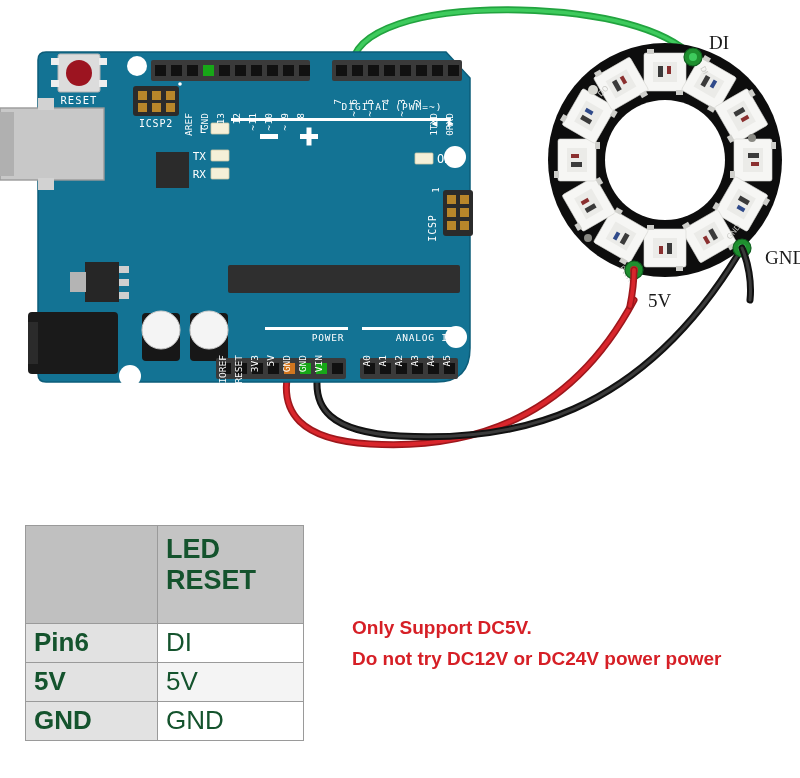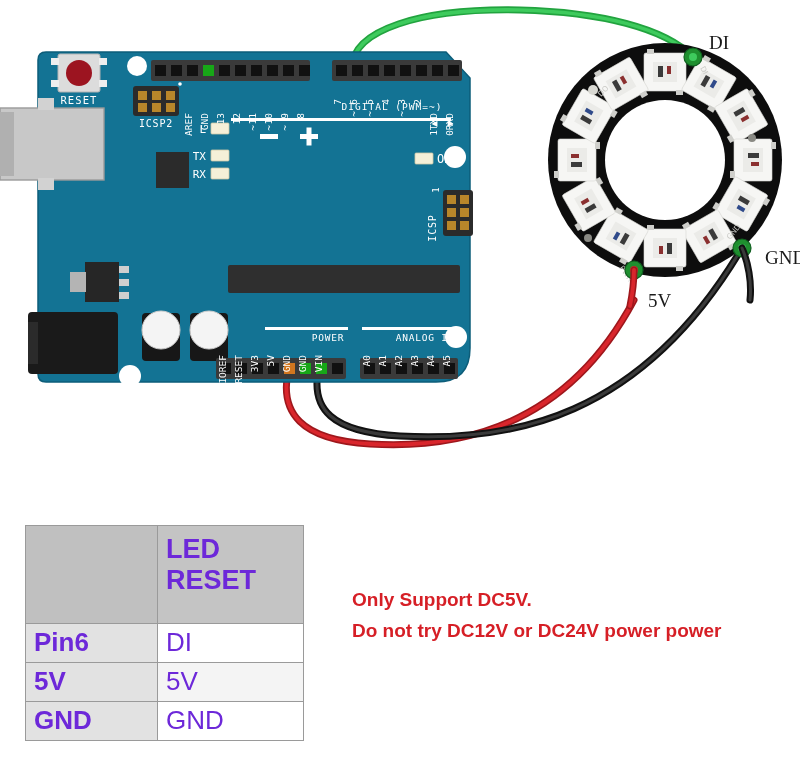--- a/index.html
+++ b/index.html
@@ -41,38 +41,38 @@
     position: absolute;
     left: 25px; top: 525px;
     width: 278px;
     border-collapse: collapse;
     table-layout: fixed;
   }
   #pin-table td {
     border: 1px solid #9a9a9a;
     padding: 4px 8px;
     font-size: 26px;
-    color: #6d28d9;
+    color: #14532d;
     vertical-align: middle;
     line-height: 1.15;
   }
   #pin-table col.c1 { width: 132px; }
   #pin-table col.c2 { width: 146px; }
   #pin-table tr.header-row td { background: #c4c4c4; height: 98px; vertical-align: top; padding-top: 8px; }
   #pin-table tr.header-row td.hdr-blank { background: #c0c0c0; }
   #pin-table tr.header-row td.hdr-led { font-weight: bold; font-size: 27px; }
   #pin-table td.key-cell { background: #e2e2e2; font-weight: bold; }
   #pin-table td.val-cell { background: #ffffff; font-weight: normal; }
   #pin-table tr.row-alt td.val-cell { background: #f4f4f4; }
   #pin-table tr.data-row td { height: 36px; }
 
   
   #warning {
     position: absolute;
-    left: 352px; top: 584px;
+    left: 352px; top: 612px;
     width: 440px;
   }
   #warning .wline {
     color: #d61f26;
     font-weight: bold;
     font-size: 19px;
     line-height: 31px;
     white-space: nowrap;
   }
 </style>

